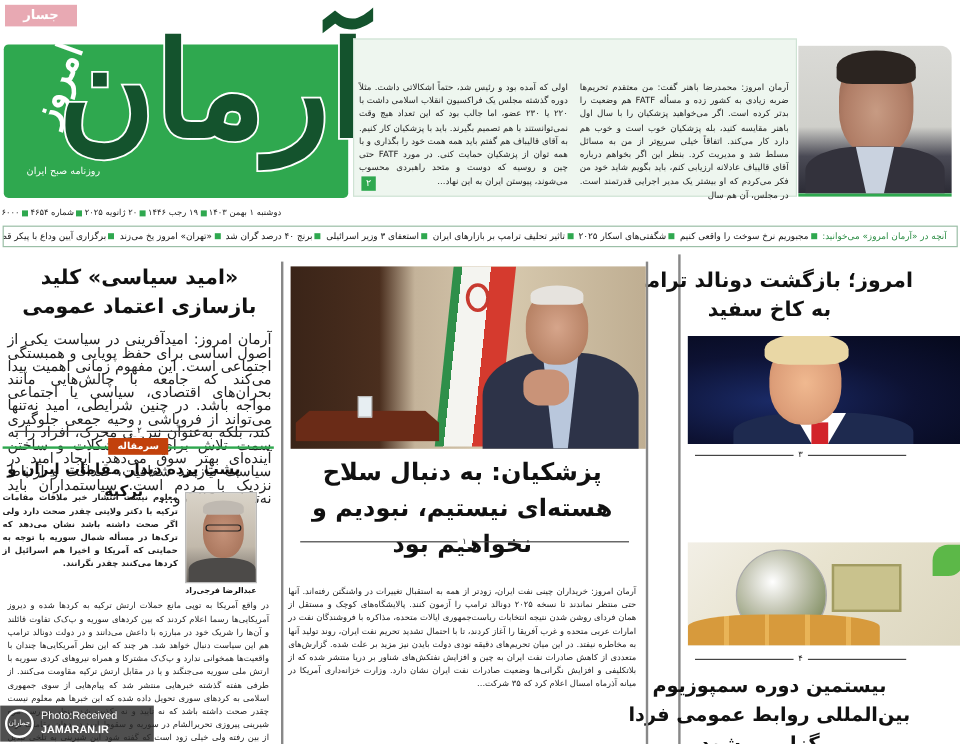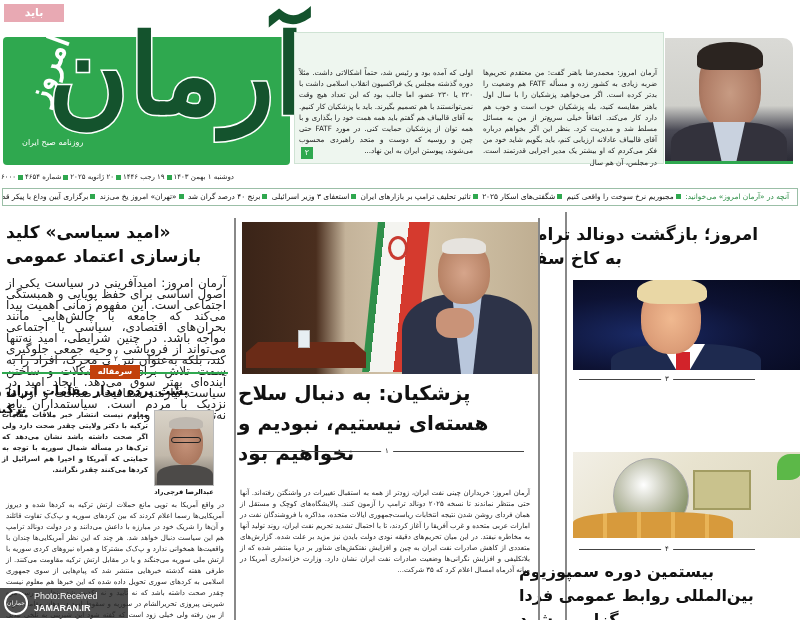--- a/index.html
+++ b/index.html
@@ -31,21 +31,21 @@
 
   
   .ticker { position: absolute; left: 2px; top: 188px; width: 796px; height: 18px; border: 1px solid #9bbfa7; background: #fff; font-size: 7.4px; line-height: 16px; white-space: nowrap; overflow: hidden; direction: rtl; padding-right: 8px; }
   .ticker .lead { color: #2a8c43; }
 
   
   .col-right { position: absolute; left: 546px; top: 212px; width: 202px; height: 408px; border-left: 2px solid #888; margin-left: 19px; }
   .col-mid { position: absolute; left: 234px; top: 218px; width: 306px; height: 402px; border-left: 2px solid #888; border-right: 2px solid #888; }
   .col-left { position: absolute; left: 0; top: 212px; width: 232px; height: 408px; }
 
-  .hl { font-weight: bold; text-align: left; color: #111; direction: rtl; }
+  .hl { font-weight: bold; text-align: center; color: #111; direction: rtl; }
   .divider { position: relative; height: 10px; margin: 2px 8px; }
   .divider::before { content: ""; position: absolute; left: 0; right: 0; top: 5px; height: 1px; background: #444; }
   .divider span { position: absolute; left: 50%; top: 0; transform: translateX(-50%); background: #fff; padding: 0 4px; font-size: 7px; line-height: 10px; }
 
   
   .r-hl1 { position: absolute; top: 10px; right: 4px; width: 244px; font-size: 17px; line-height: 24px; }
   .trump-photo { position: absolute; top: 68px; left: 6px; width: 238px; height: 90px; background: radial-gradient(ellipse at 30% 60%, #1a2a66 0%, #0d1233 50%, #05081a 100%); overflow: hidden; }
   .t-face { position: absolute; left: 68px; top: 4px; width: 60px; height: 70px; border-radius: 45%; background: radial-gradient(ellipse at 50% 50%, #f0b990 0%, #dc9d78 65%, #b97a58 100%); }
   .t-hair { position: absolute; left: 64px; top: -2px; width: 70px; height: 26px; border-radius: 50% 50% 30% 30%; background: #e9d7a5; }
   .t-suit { position: absolute; left: 38px; top: 64px; width: 150px; height: 40px; border-radius: 40% 40% 0 0; background: #1e2a4f; }
@@ -95,21 +95,21 @@
 
   
   .watermark { position: absolute; left: 0; top: 588px; width: 128px; height: 30px; background: rgba(40,40,40,0.82); color: #fff; direction: ltr; }
   .wm-logo { position: absolute; left: 4px; top: 3px; width: 24px; height: 24px; border-radius: 50%; border: 2px solid #fff; font-size: 6px; text-align: center; line-height: 20px; }
   .wm-text1 { position: absolute; left: 34px; top: 3px; font-size: 9px; font-family: "Liberation Sans", sans-serif; }
   .wm-text2 { position: absolute; left: 34px; top: 15px; font-size: 9px; font-family: "Liberation Sans", sans-serif; font-weight: bold; }
 </style>
 </head>
 <body>
 
-<div class="jesaar">باید</div>
+<div class="jesaar">جسار</div>
 <div class="logo-green"></div>
 <div class="logo-emrooz">امروز</div>
 <div class="logo-tagline">روزنامه صبح ایران</div>
 <div class="logo-main">آرمان</div>
 
 <div class="top-box">
   <div class="top-cols">
     <div class="top-col">آرمان امروز: محمدرضا باهنر گفت: من معتقدم تحریم‌ها ضربه زیادی به کشور زده و مسأله FATF هم وضعیت را بدتر کرده است. اگر می‌خواهید پزشکیان را با سال اول باهنر مقایسه کنید، بله پزشکیان خوب است و خوب هم دارد کار می‌کند. اتفاقاً خیلی سریع‌تر از من به مسائل مسلط شد و مدیریت کرد. بنظر این اگر بخواهم درباره آقای قالیباف عادلانه ارزیابی کنم، باید بگویم شاید خود من فکر می‌کردم که او بیشتر یک مدیر اجرایی قدرتمند است. در مجلس، آن هم سال</div>
     <div class="top-col">اولی که آمده بود و رئیس شد، حتماً اشکالاتی داشت. مثلاً دوره گذشته مجلس یک فراکسیون انقلاب اسلامی داشت با ۲۲۰ یا ۲۳۰ عضو، اما جالب بود که این تعداد هیچ وقت نمی‌توانستند با هم تصمیم بگیرند. باید با پزشکیان کار کنیم. به آقای قالیباف هم گفتم باید همه همت خود را بگذاری و با همه توان از پزشکیان حمایت کنی. در مورد FATF حتی چین و روسیه که دوست و متحد راهبردی محسوب می‌شوند، پیوستن ایران به این نهاد...</div>
   </div>

